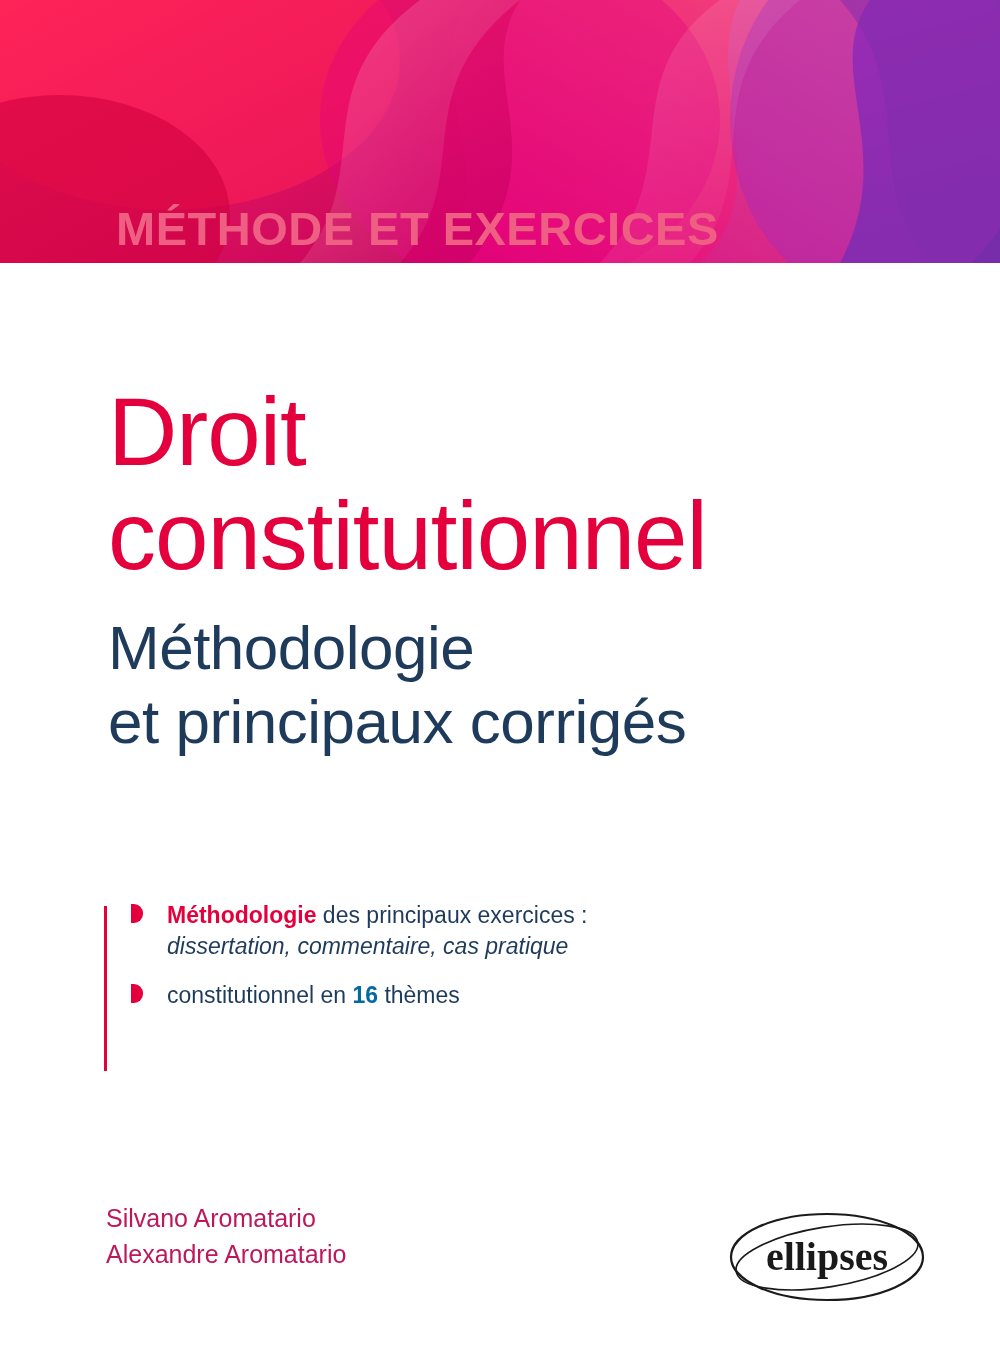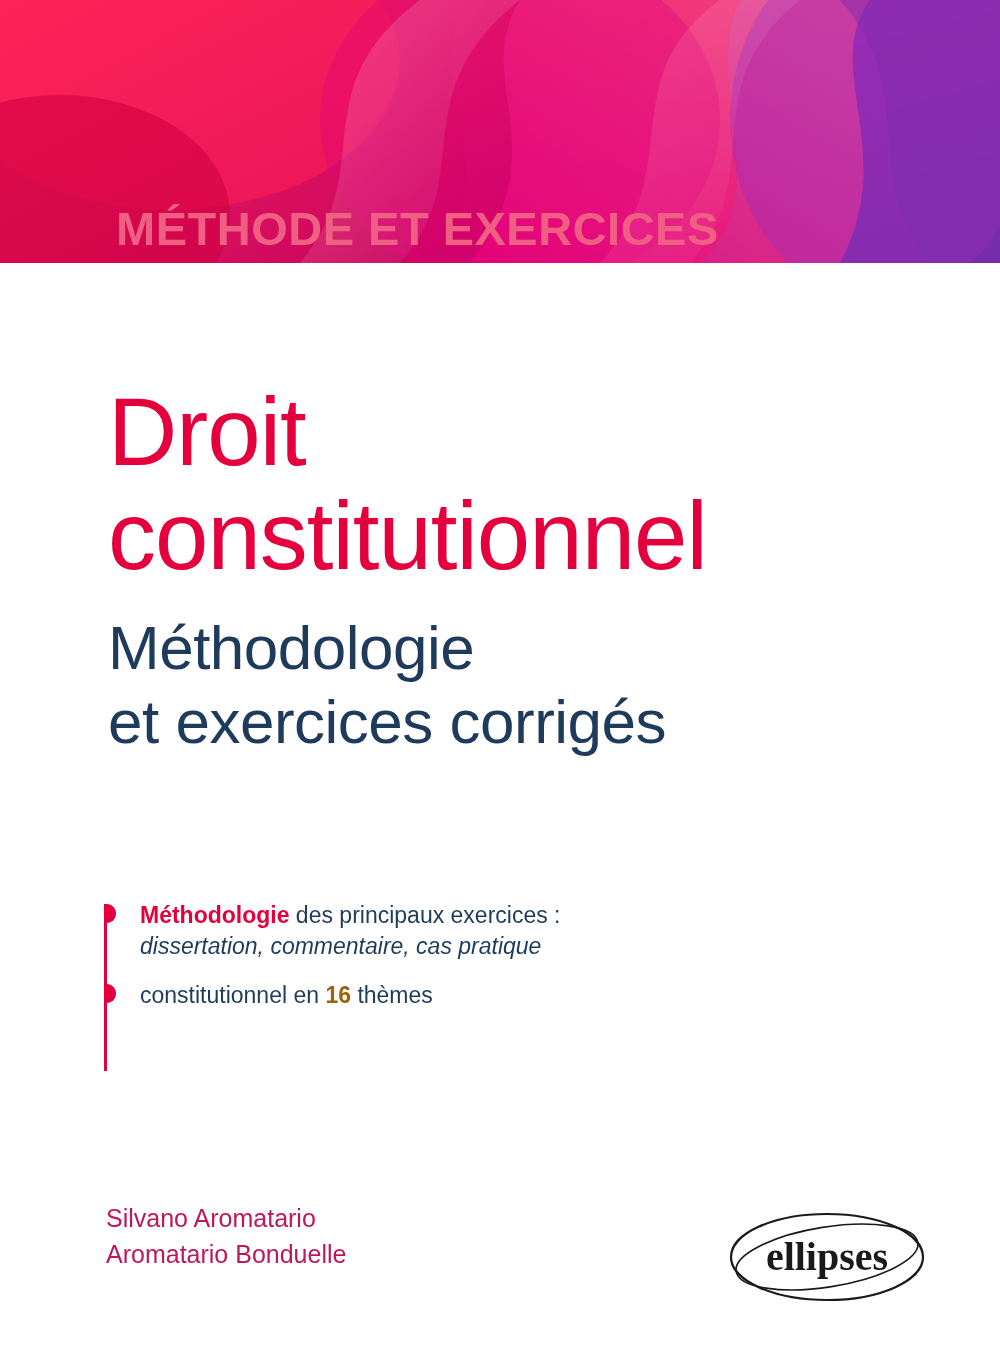--- a/index.html
+++ b/index.html
@@ -71,20 +71,21 @@
     margin: 24px 0 0 0;
     letter-spacing: -0.5px;
   }
 
   
   .bullets {
     position: absolute;
     left: 104px;
     top: 900px;
     width: 700px;
+    padding-left: 27px;
   }
   .bullets-rule {
     position: absolute;
     left: 0;
     top: 6px;
     width: 3px;
     height: 165px;
     background: #e4003c;
   }
   .bullet-row {
@@ -98,21 +99,21 @@
   .bullet-marker {
     position: absolute;
     left: 0;
     top: 4px;
     width: 12px;
     height: 19px;
     background: #e4003c;
     border-radius: 0 9px 9px 0;
   }
   .bullet-row b { color: #e4003c; font-weight: bold; }
-  .bullet-row .dark-strong { color: #a16207; font-weight: bold; }
+  .bullet-row .dark-strong { color: #0369a1; font-weight: bold; }
   .bullet-row i { }
 
   
   .authors {
     position: absolute;
     left: 106px;
     top: 1200px;
     color: #be185d;
     font-size: 25px;
     line-height: 1.45;
@@ -181,21 +182,21 @@
     <div class="banner-label">MÉTHODE ET EXERCICES</div>
   </div>
 
   <div class="title-block">
     <div class="title-main">
       <div>Droit</div>
       <div>constitutionnel</div>
     </div>
     <div class="subtitle">
       <div>Méthodologie</div>
-      <div>et exercices corrigés</div>
+      <div>et principaux corrigés</div>
     </div>
   </div>
 
   <div class="bullets">
     <div class="bullets-rule"></div>
 
     <div class="bullet-row">
       <span class="bullet-marker"></span>
       <span><b>Méthodologie</b><span> des principaux exercices :</span></span>
       <div><i>dissertation, commentaire, cas pratique</i></div>
@@ -204,21 +205,21 @@
     <div class="bullet-row">
       <span class="bullet-marker"></span>
       <div>
         <span>constitutionnel en </span><span class="dark-strong">16</span><span> thèmes</span>
       </div>
     </div>
   </div>
 
   <div class="authors">
     <div>Silvano Aromatario</div>
-    <div>Aromatario Bonduelle</div>
+    <div>Alexandre Aromatario</div>
   </div>
 
   <div class="logo">
     <svg width="210" height="135" viewBox="0 0 210 135">
       <ellipse cx="105" cy="67" rx="96" ry="43" fill="none" stroke="#1a1a1a" stroke-width="2.2"></ellipse>
       <ellipse cx="105" cy="67" rx="92" ry="30" fill="none" stroke="#1a1a1a" stroke-width="1.6" transform="rotate(-9 105 67)"></ellipse>
       <text x="105" y="80" text-anchor="middle" font-family="'Liberation Serif', serif" font-size="40" fill="#1a1a1a">ellipses</text>
     </svg>
   </div>
 

